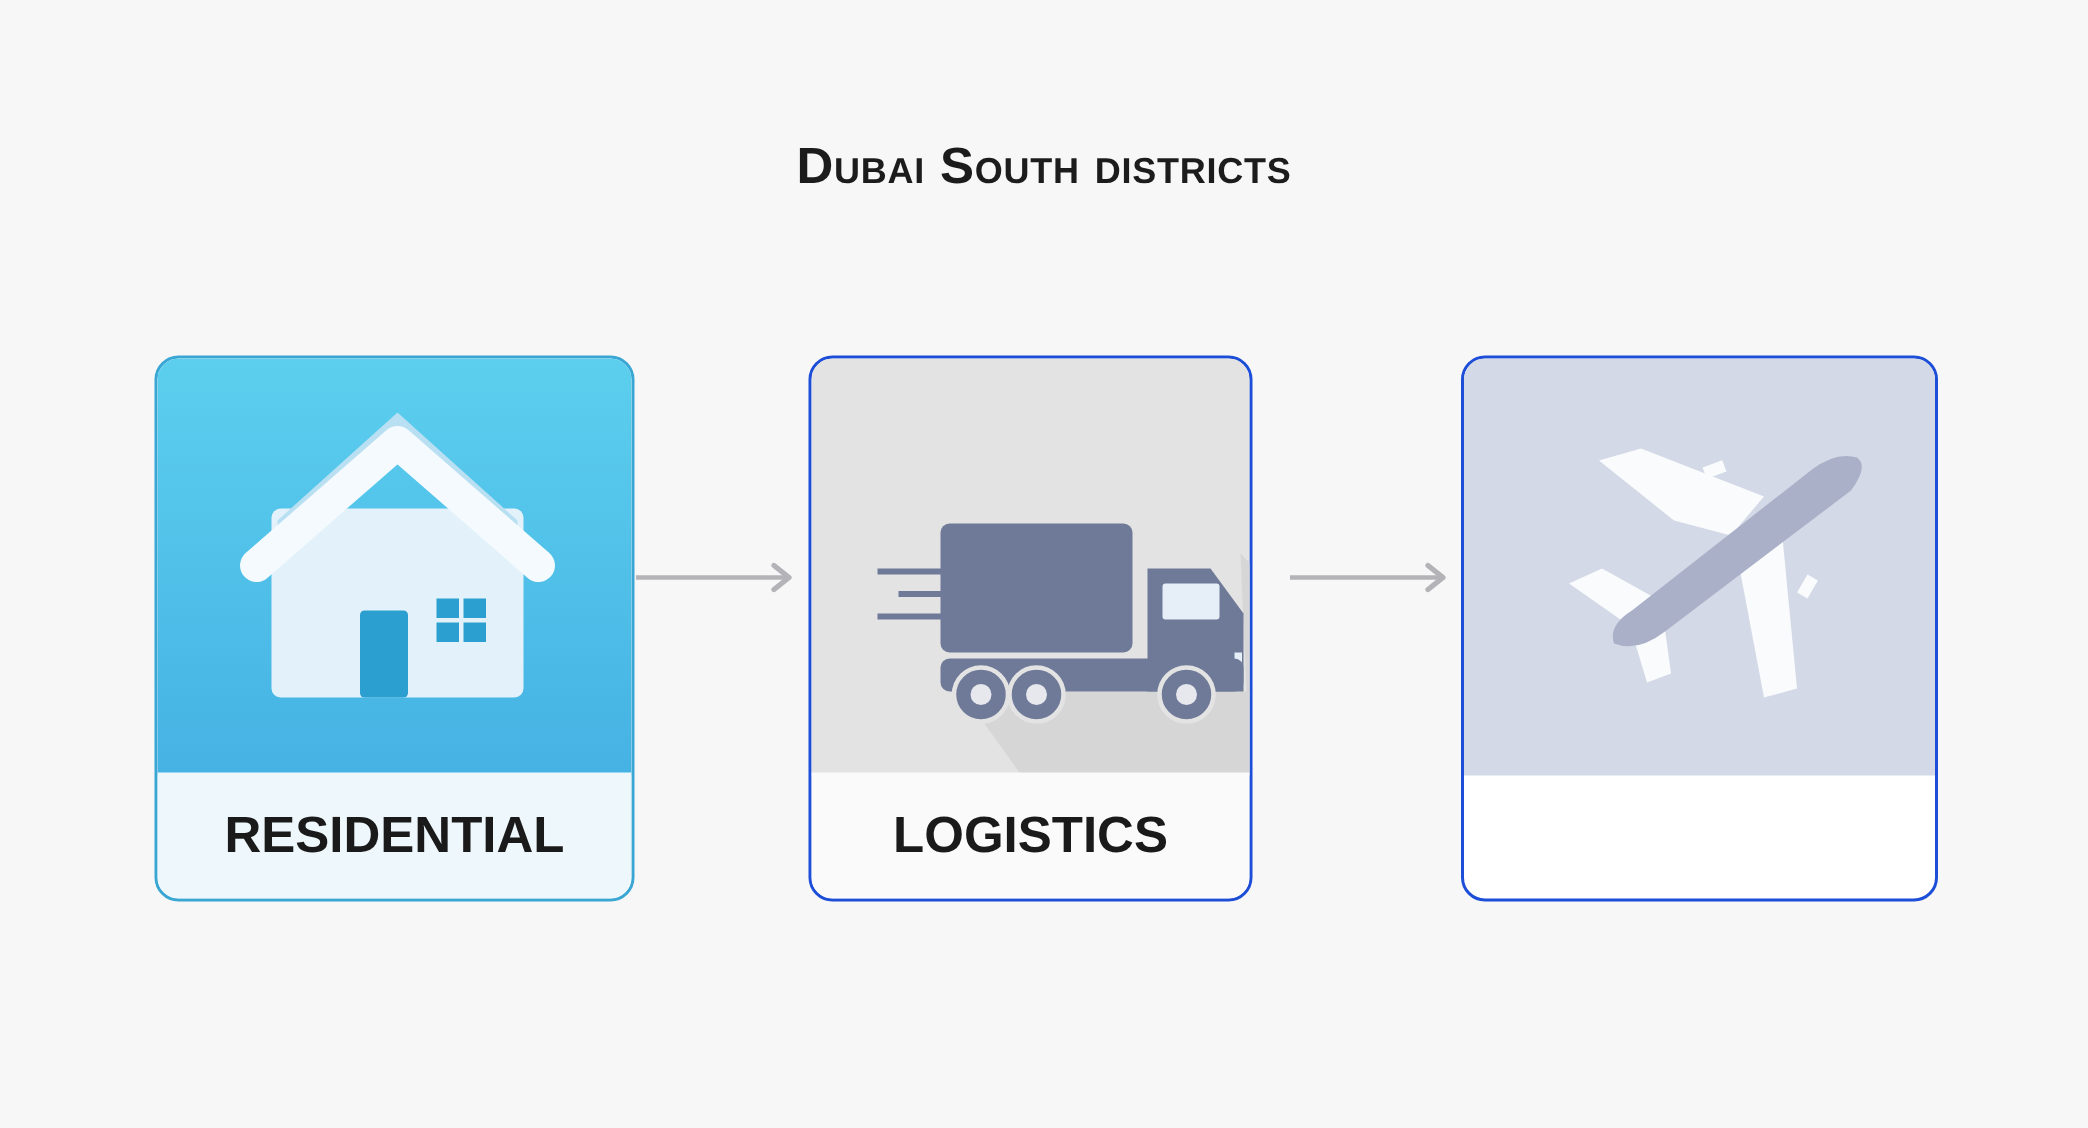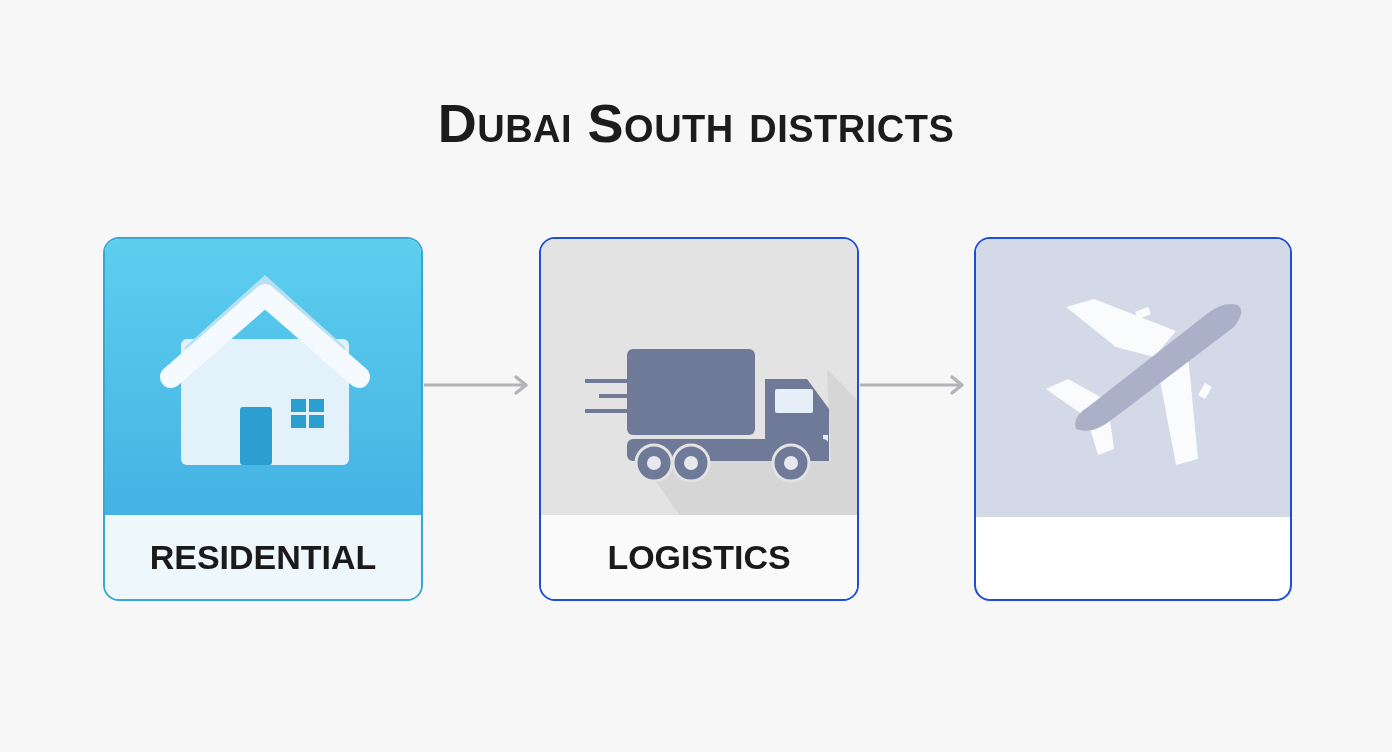--- a/index.html
+++ b/index.html
@@ -2,35 +2,35 @@
 <html><head>
 <meta charset="utf-8">
 <style>
   html, body { margin:0; padding:0; }
   body {
     width:1392px; height:752px; background:#f7f7f7; position:relative; overflow:hidden;
     font-family:"Liberation Sans", sans-serif;
   }
   .title {
     position:absolute; left:0; top:92px; width:1392px; text-align:center;
-    font-size:54px; font-weight:bold; color:#1c1c1c; font-variant:small-caps; letter-spacing:0.5px;
+    font-size:34px; font-weight:bold; color:#1c1c1c; font-variant:small-caps; letter-spacing:0.5px;
   }
   .card {
     position:absolute; top:237px; height:364px; border-radius:16px; overflow:hidden;
     box-sizing:border-box; border:2px solid #1d4ed8; background:#fff;
   }
   .card .top { position:absolute; left:0; top:0; right:0; height:278px; }
   .card .label {
     position:absolute; left:0; right:0; bottom:0; height:84px; display:flex;
     align-items:center; justify-content:center; font-size:34px; font-weight:bold; color:#1a1a1a;
   }
   .card.res { left:103px; width:320px; border-color:#3aa6d4; }
   .card.res .top { background:linear-gradient(180deg,#5ccfee 0%,#45b2e4 100%); }
   .card.res .label { background:#eef7fb; }
-  .card.log { left:539px; width:320px;padding-left:30px; }
+  .card.log { left:539px; width:296px;padding-left:30px; }
   .card.log .top { background:#e3e3e3; }
   .card.log .label { background:#fafafa; }
   .card.avi { left:974px; width:318px; }
   .card.avi .top { background:#d3d9e6; }
   .card.avi .label { background:#fafafa; }
   .icon { position:absolute; left:0; top:0; }
   .arrow { position:absolute; top:374px; }
 </style>
 </head>
 <body>

